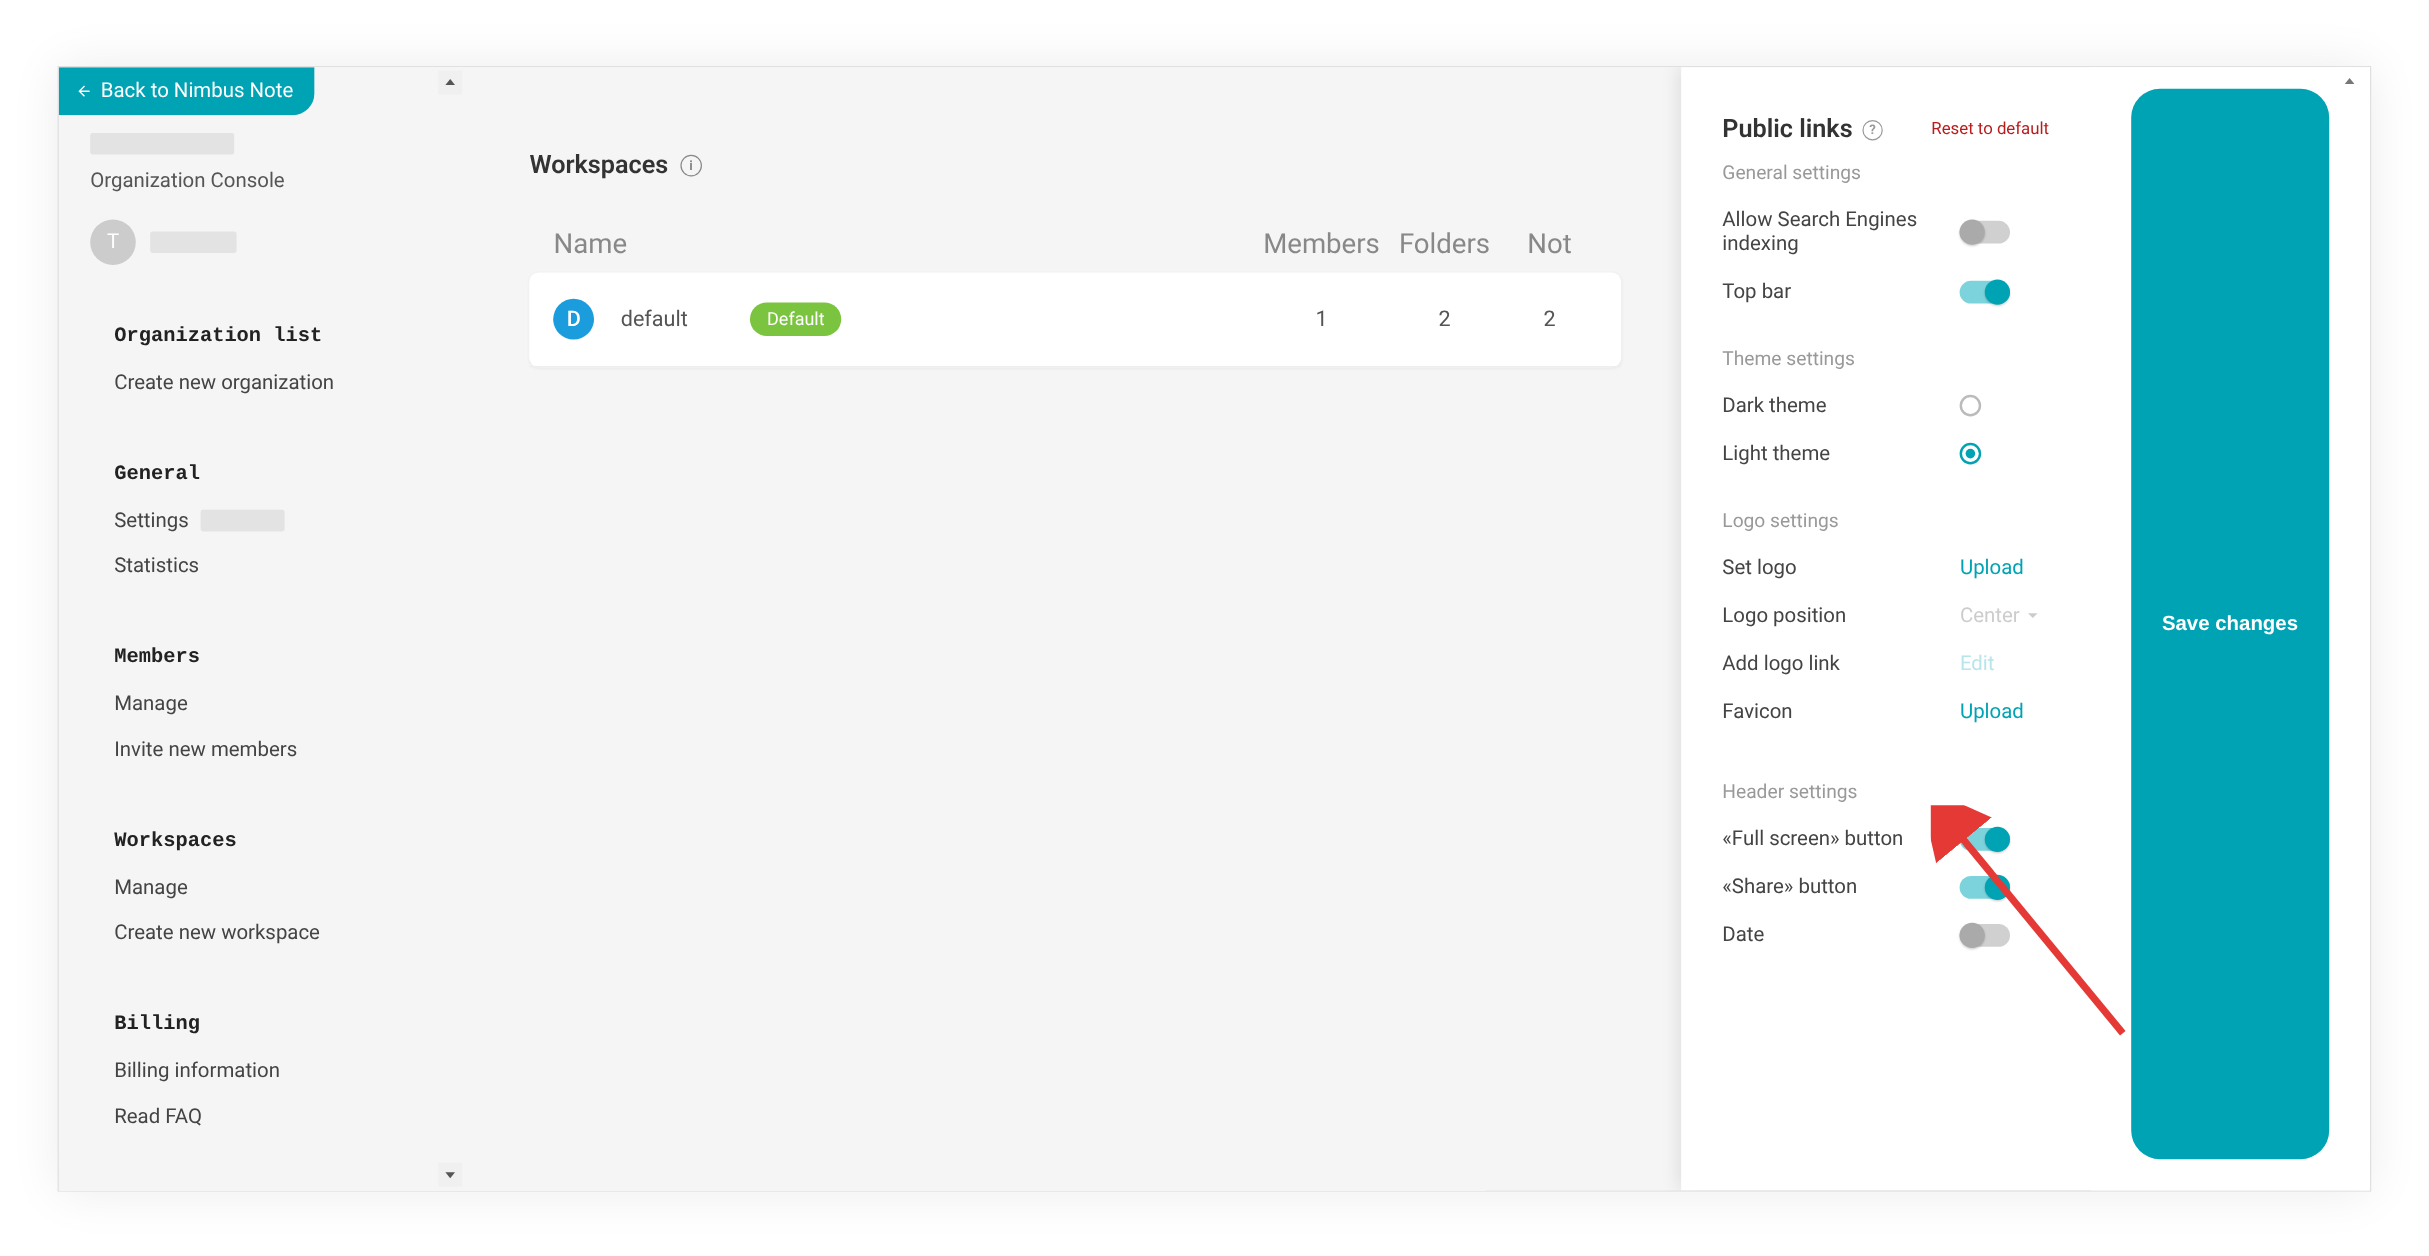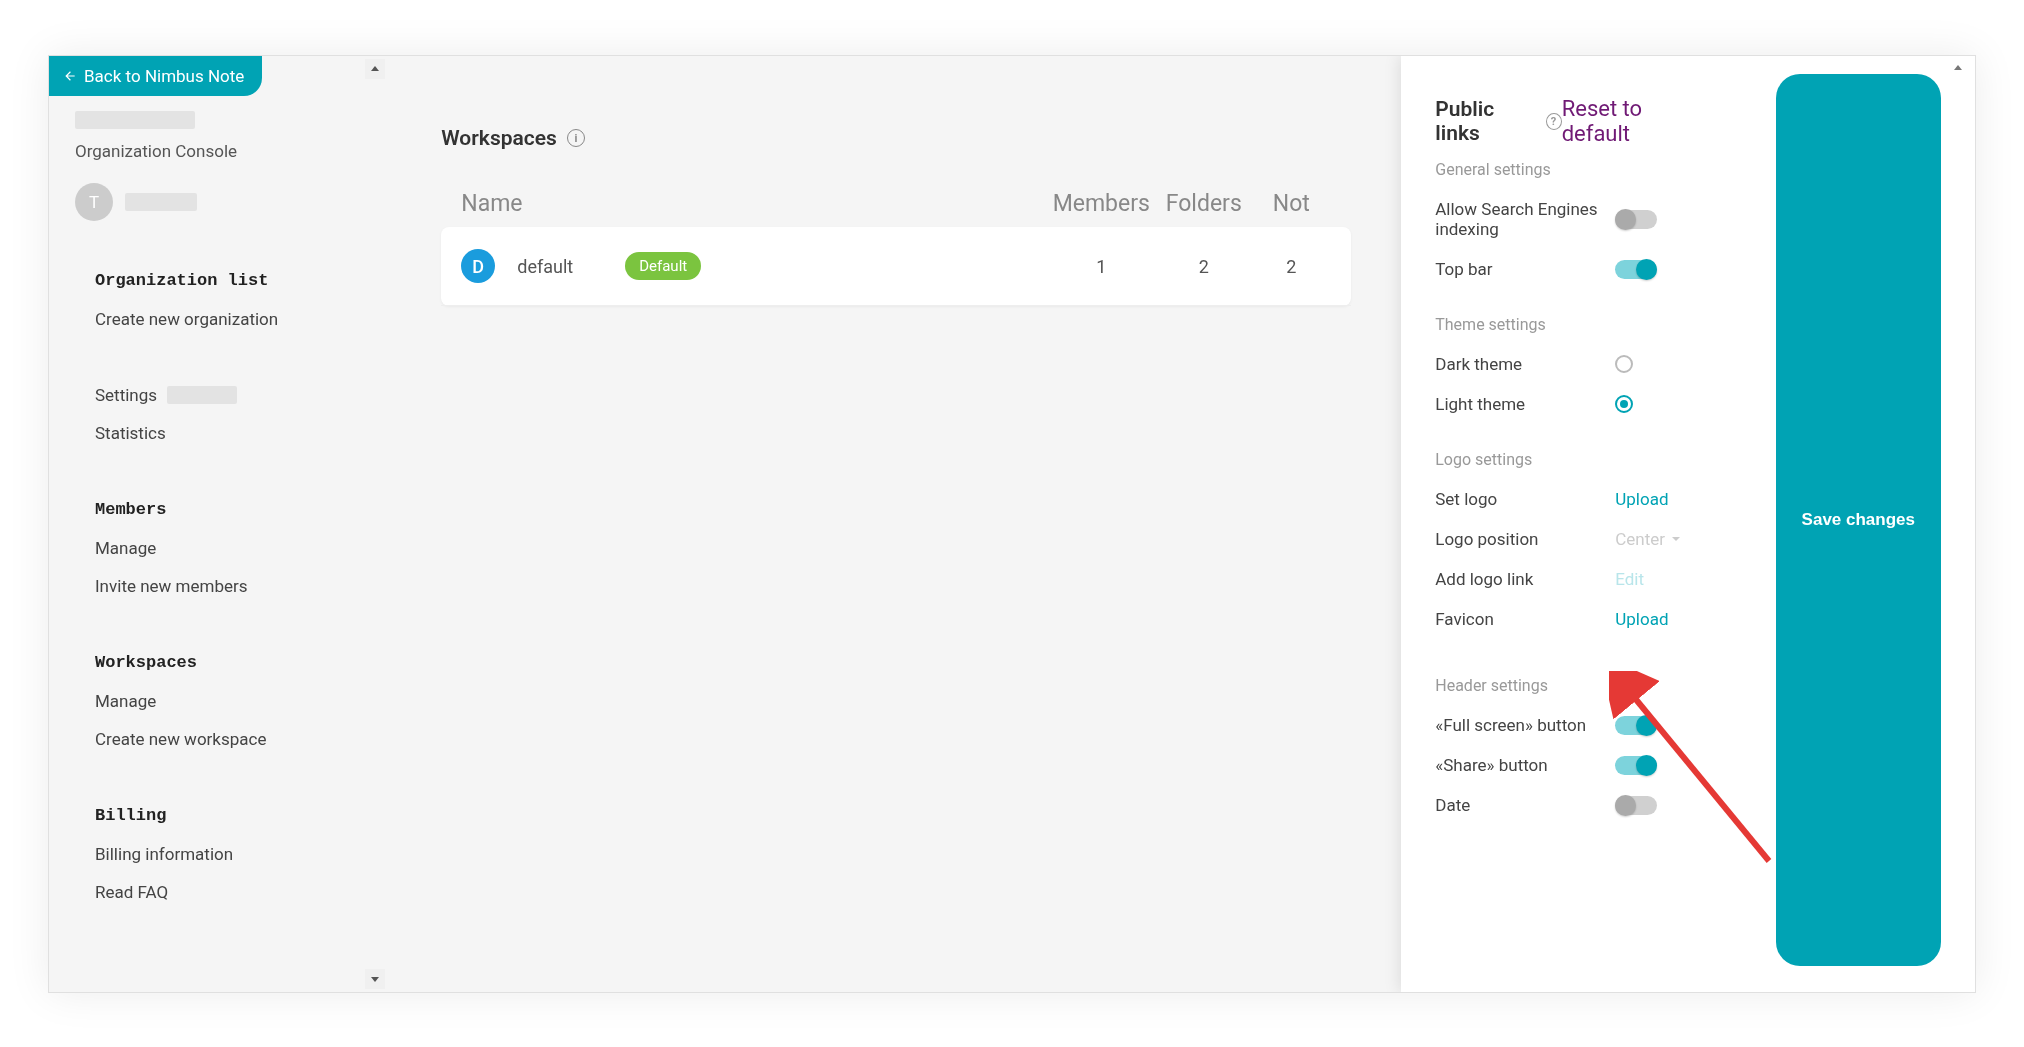--- a/index.html
+++ b/index.html
@@ -97,23 +97,23 @@
       flex-direction: row;
       position: relative;
     }
     .panel-top-space { height: 33px; background:#fff; border-bottom:1px solid #fff;}
     .panel-body { flex:1; padding: 14px 34px 20px 34px; overflow-y:auto; }
     .panel-scroll-hint { position:absolute; top:3px; right:8px; width:18px; height:18px; display:flex; align-items:center; justify-content:center;}
     .panel-scroll-hint svg { width:10px; height:10px; fill:#777;}
     .panel-header { display:flex; justify-content:space-between; align-items:center; margin: 26px 0 6px 0; }
     .panel-title { font-size:21px; font-weight:600; color:#333; display:flex; align-items:center; gap:8px; }
     .help-circle { width:17px; height:17px; border:1.5px solid #999; border-radius:50%; display:inline-flex; align-items:center; justify-content:center; font-size:11px; color:#999; font-weight:bold;}
-    .reset-link { color:#701a75; font-size:22px; cursor:pointer; }
+    .reset-link { color:#b91c1c; font-size:14px; cursor:pointer; }
     .section-label { color:#999; font-size:16px; margin: 14px 0 10px 0; }
-    .setting-row { display:flex; align-items:center; padding: 10px 0; }
+    .setting-row { display:flex; align-items:center; padding: 10px 0; gap: 18px; }
     .setting-label { flex: 0 0 180px; color:#444; font-size:17px; }
     .setting-control { flex: 0 0 85px; }
     
     .toggle { width:42px; height:19px; border-radius:10px; position:relative; cursor:pointer; }
     .toggle.off { background:#d0d0d0; }
     .toggle.on { background:#7dd3dc; }
     .toggle-knob { width:21px; height:21px; border-radius:50%; position:absolute; top:-1px; box-shadow:0 1px 2px rgba(0,0,0,0.2); }
     .toggle.off .toggle-knob { left:0; background:#aaa; }
     .toggle.on .toggle-knob { right:0; background:#00a3b4; }
     
@@ -162,20 +162,21 @@
       <div class="redact avatar-label"></div>
     </div>
 
     <div class="nav-section">
       <div class="nav-title">Organization list</div>
       <div class="nav-item">Create new organization</div>
     </div>
     <div class="nav-spacer"></div>
 
     <div class="nav-section">
+      <div class="nav-title">General</div>
       <div class="nav-item">
         <span>Settings</span>
         <span class="redact" style="width:70px;height:18px;margin-left:10px;"></span>
       </div>
       <div class="nav-item">Statistics</div>
     </div>
     <div class="nav-spacer"></div>
 
     <div class="nav-section">
       <div class="nav-title">Members</div>

